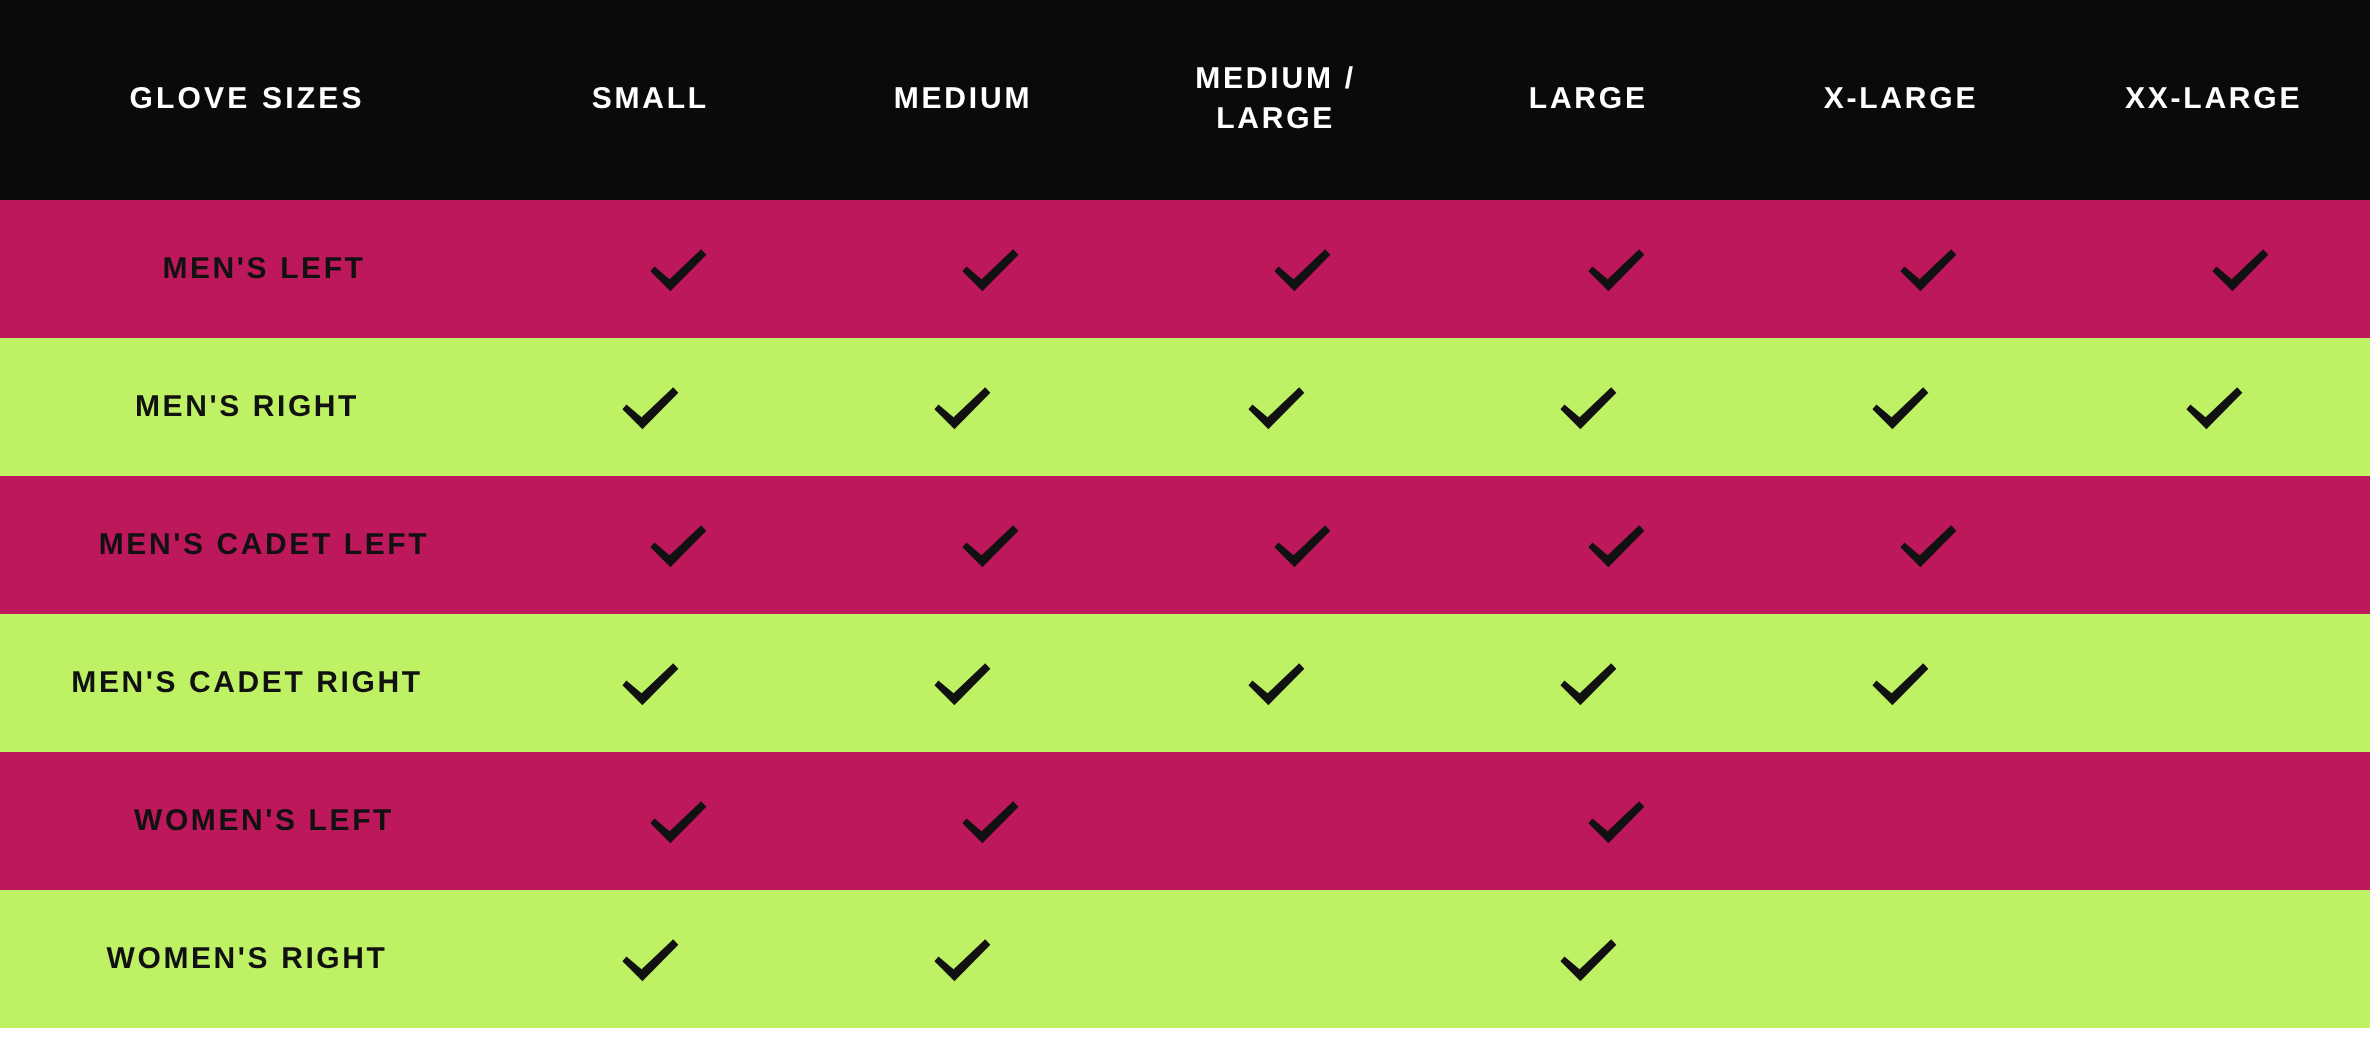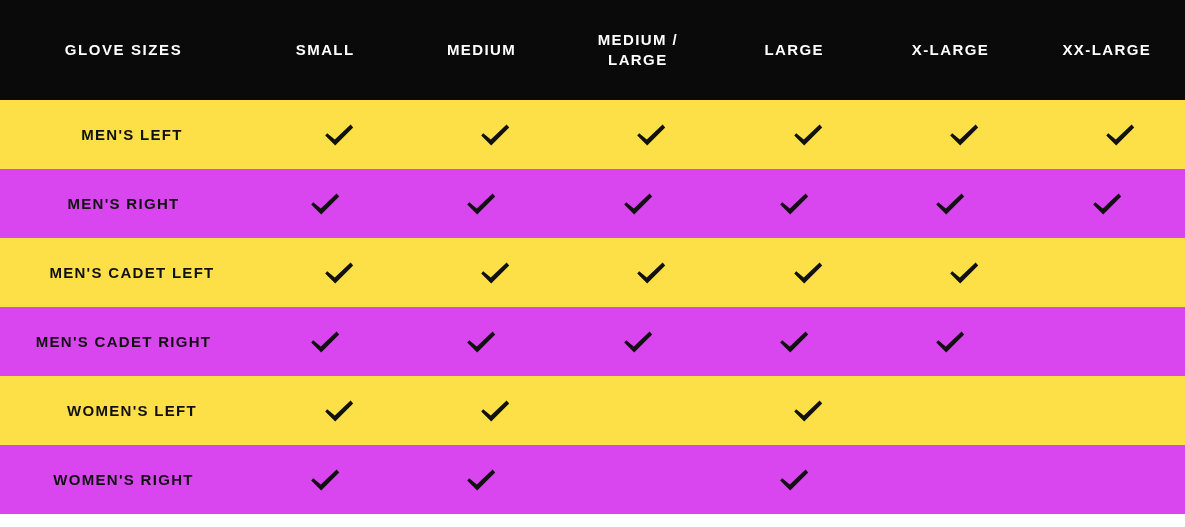--- a/index.html
+++ b/index.html
@@ -36,25 +36,25 @@
     border: none;
   }
   .size-table thead th.row-label-head {
     letter-spacing: 1.6px;
   }
 
   .size-table tbody tr {
     height: 69px;
   }
   .size-table tbody tr.odd-row td {
-    background: #fde047;
+    background: #be185d;
     padding-left: 27px;
   }
   .size-table tbody tr.even-row td {
-    background: #d946ef;
+    background: #bef264;
   }
   .size-table tbody td {
     border: none;
     text-align: center;
     vertical-align: middle;
     padding: 0;
   }
   .size-table tbody td.row-label {
     font-size: 15px;
     font-weight: bold;

